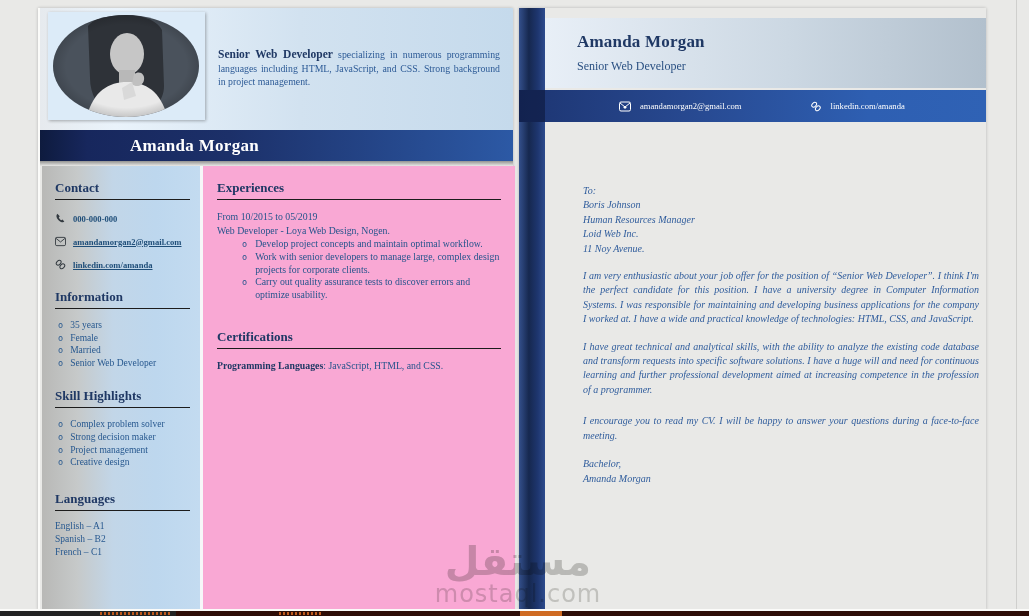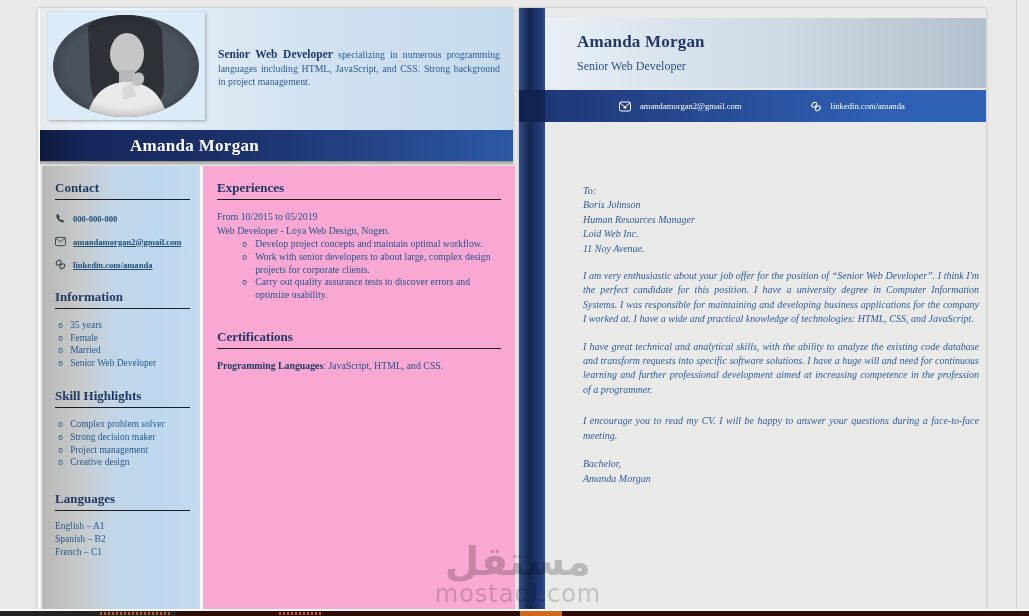--- a/index.html
+++ b/index.html
@@ -233,21 +233,21 @@
   <div class="cv-main">
 
     <div>
       <div class="sec-title">Experiences</div>
       <hr class="sec-rule">
       <div class="main-body">
         <div>From 10/2015 to 05/2019</div>
         <div>Web Developer - Loya Web Design, Nogen.</div>
         <div class="exp-bullets">
           <div class="exp-bullet">Develop project concepts and maintain optimal workflow.</div>
-          <div class="exp-bullet">Work with senior developers to about large, complex design projects for corporate clients.</div>
+          <div class="exp-bullet">Work with senior developers to manage large, complex design projects for corporate clients.</div>
           <div class="exp-bullet">Carry out quality assurance tests to discover errors and optimize usability.</div>
         </div>
       </div>
     </div>
 
 
     <div class="main-sec-gap2">
       <div class="sec-title">Certifications</div>
       <hr class="sec-rule">
       <div class="main-body cert-line">

